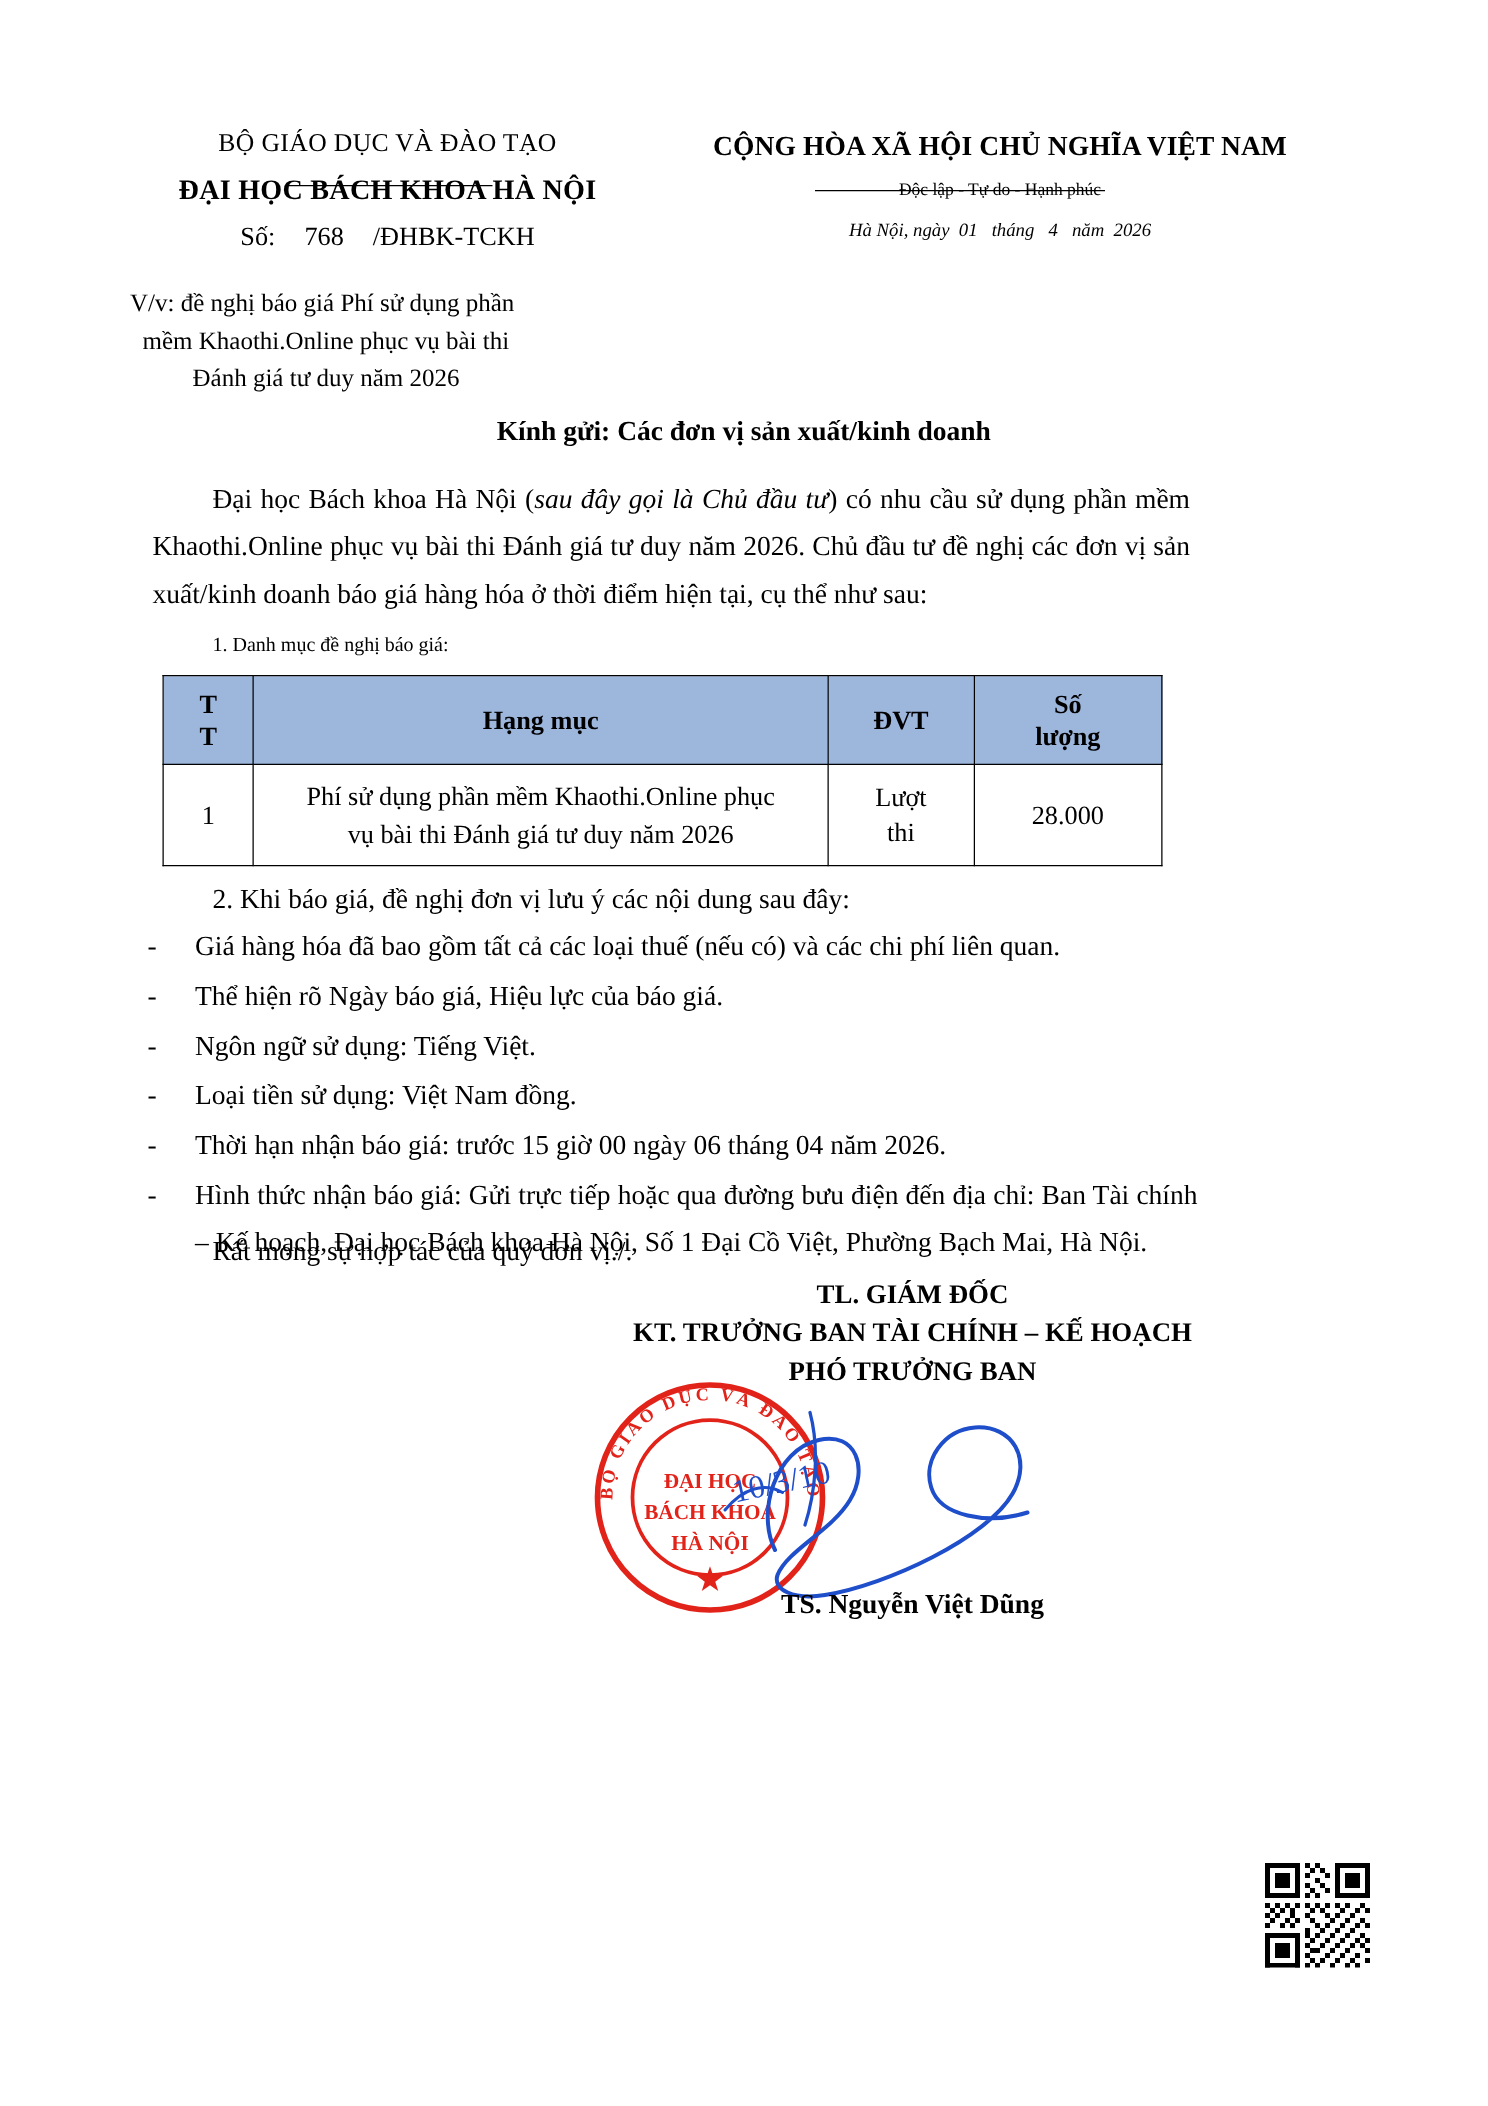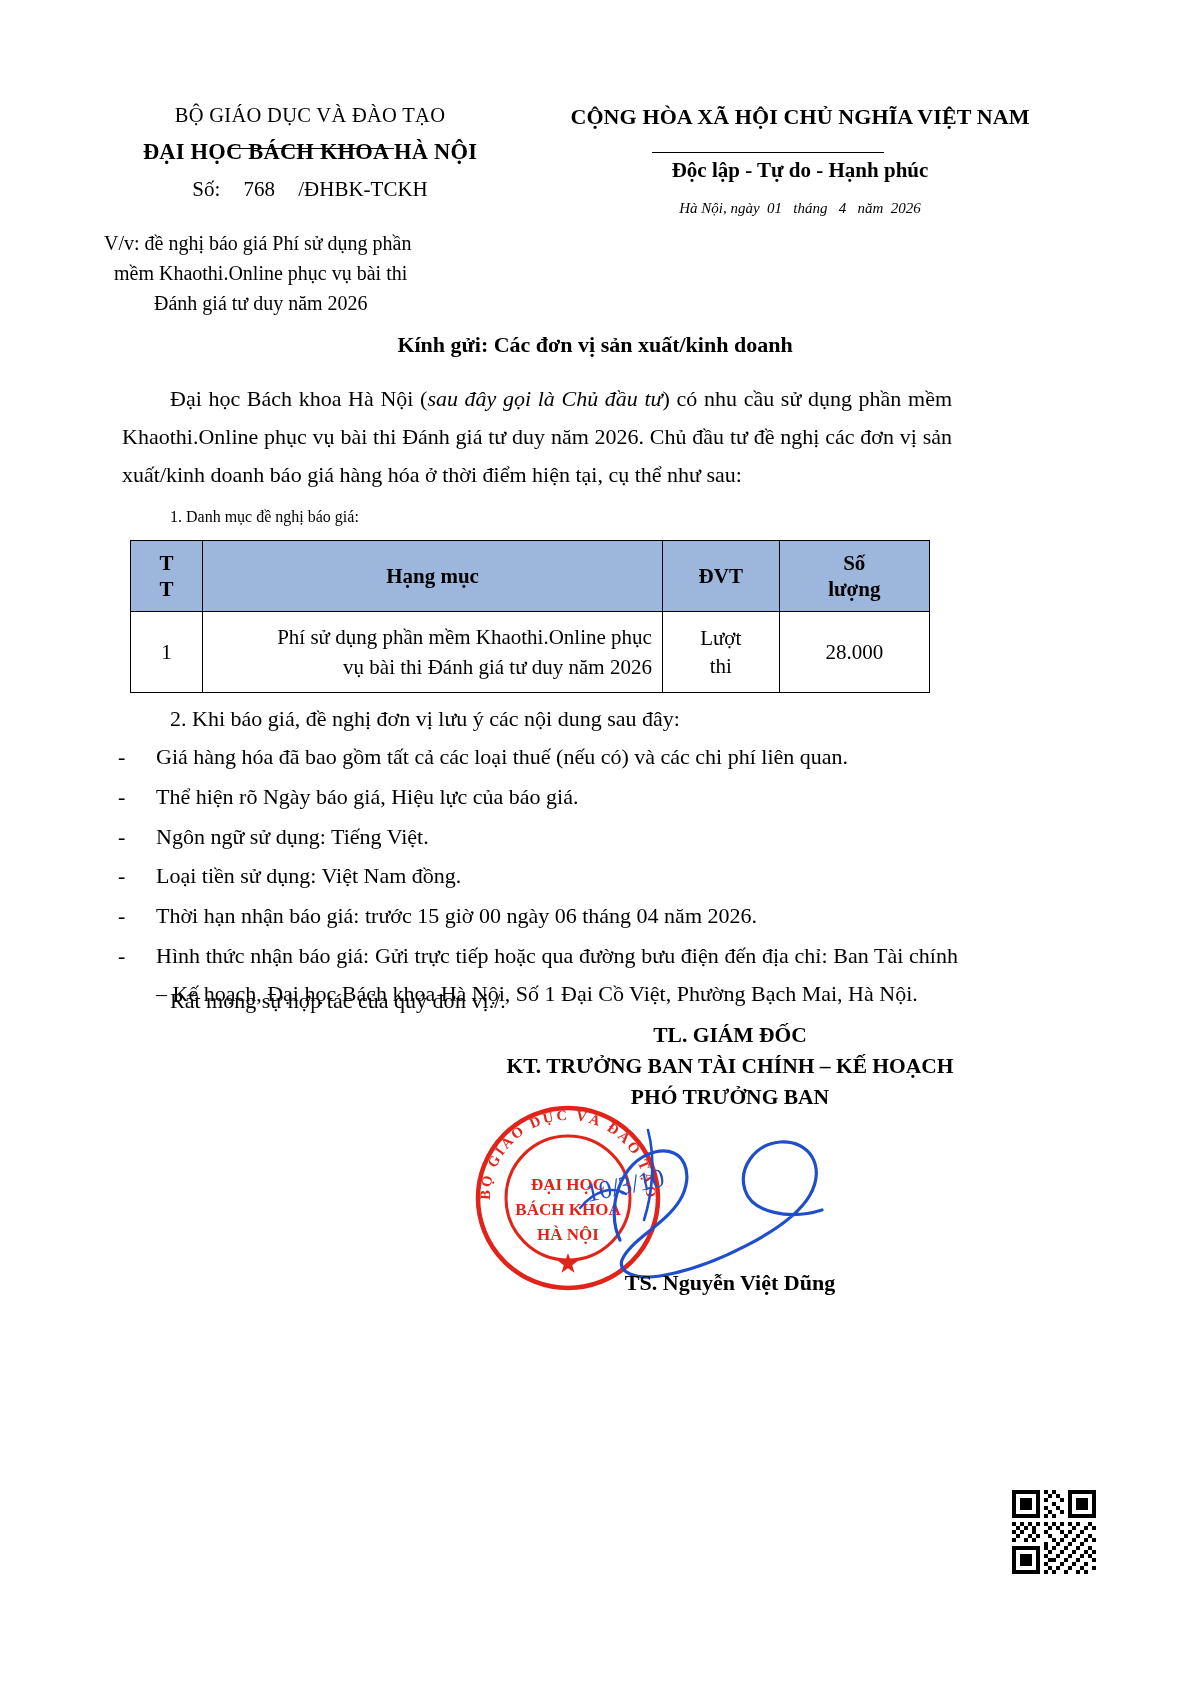--- a/index.html
+++ b/index.html
@@ -42,21 +42,21 @@
     line-height: 1.55;
   }
   .ital { font-style: italic; }
 
   .hdr-left .line1 { font-size: 20.5px; letter-spacing: .3px; }
   .hdr-left .line2 { font-size: 22.5px; font-weight: bold; margin-top: 4px; letter-spacing: .2px;}
   .hdr-left .line3 { font-size: 21px; margin-top: 5px; }
   .hdr-left .line3 .num { display:inline-block; width: 78px; text-align:center;}
 
   .hdr-right .line1 { font-size: 22px; font-weight: bold; letter-spacing: .1px;}
-  .hdr-right .line2 { font-size: 21px; font-weight: bold; margin-top: 20px; }
+  .hdr-right .line2 { font-size: 14px; font-weight: normal; margin-top: 8px; }
   .hdr-right .line3 { font-size: 15px; font-style: italic; margin-top: 10px; }
   .hdr-right .line3 span { display:inline-block; }
 
   .underline-short {
     position: absolute;
     border-bottom: 1.6px solid #000;
   }
   #ul-left  { left: 228px; top: 148px; width: 166px; }
   #ul-right { left: 652px; top: 152px; width: 232px; }
 
@@ -119,21 +119,21 @@
     font-weight: bold;
     height: 62px;
     line-height: 1.25;
   }
   .tbl .c-tt { width: 64px; }
   .tbl .c-item { width: 480px; }
   .tbl .c-dvt { width: 110px; }
   .tbl .c-qty { width: 146px; }
   .tbl tbody td { height: 72px; }
   .tbl tbody td.item-cell {
-    text-align: right;
+    text-align: center;
     line-height: 1.45;
     padding: 4px 10px;
   }
   .tbl tbody td.dvt-cell { line-height: 1.35; }
 
   
   .sec2 {
     position: absolute;
     left: 170px;
     top: 706px;

